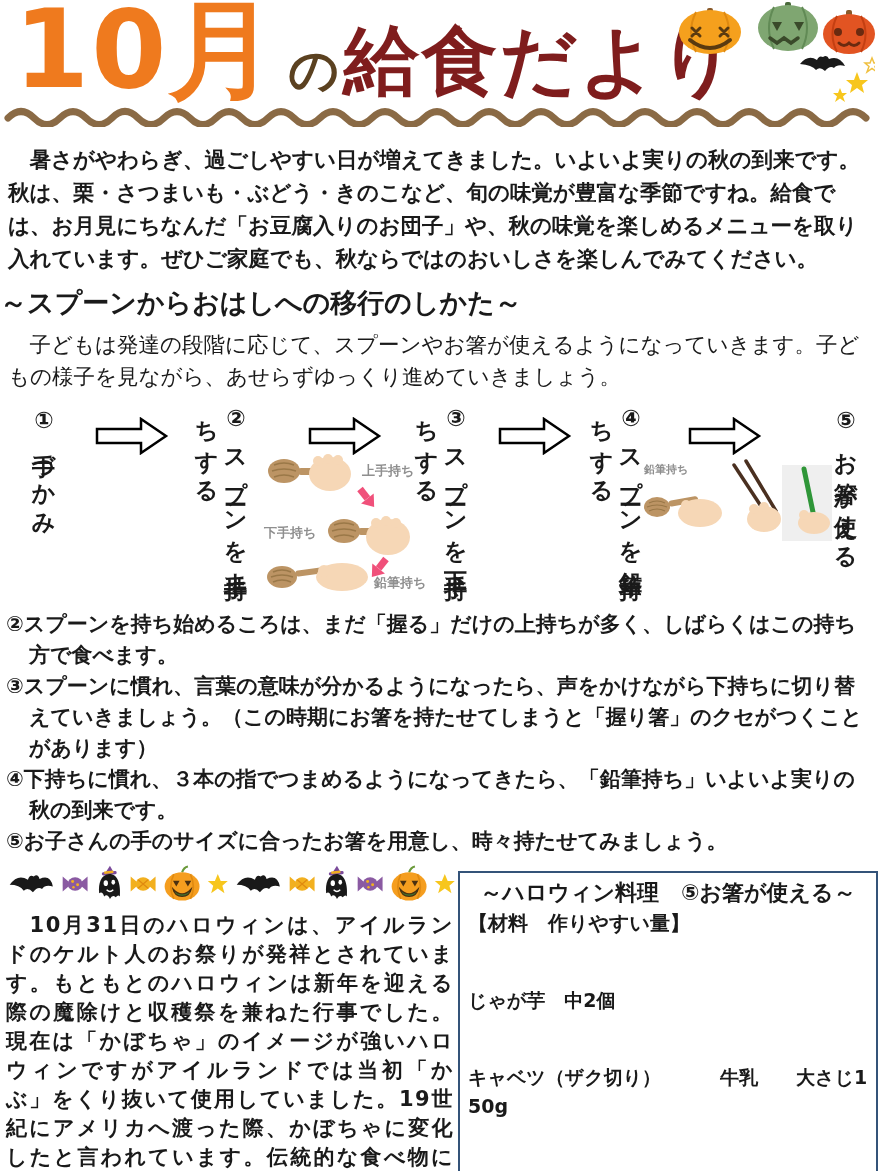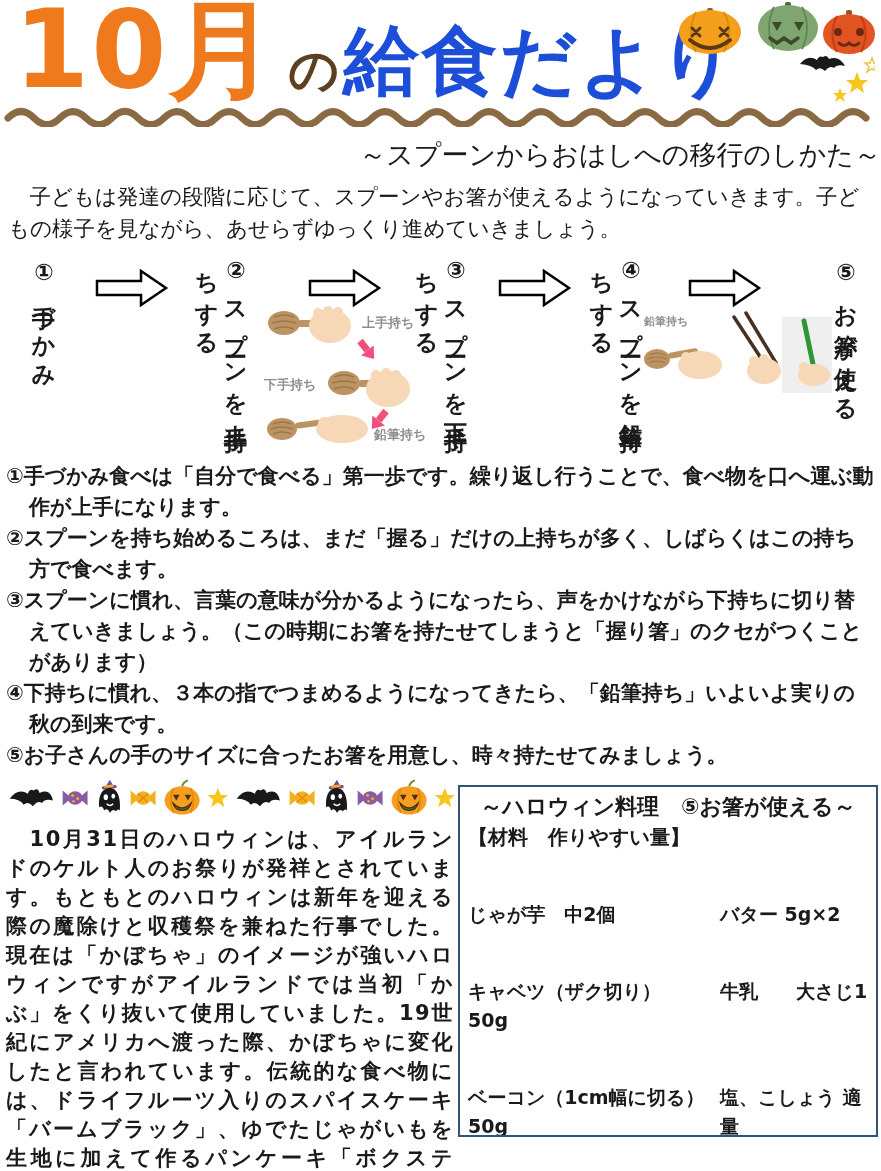--- a/index.html
+++ b/index.html
@@ -3,26 +3,26 @@
 <meta charset="utf-8">
 <style>
   html,body{margin:0;padding:0;background:#fff;}
   .page{position:relative;width:881px;height:1171px;background:#fff;overflow:hidden;
         font-family:"DejaVu Sans","Liberation Sans",sans-serif;color:#1a1a1a;}
   
   .header{position:relative;height:103px;}
   .title-row{position:absolute;left:14px;top:0;display:flex;align-items:baseline;}
   .title-month{font-size:108px;line-height:100px;font-weight:900;color:#ef7a1e;letter-spacing:2px;}
   .title-no{font-size:50px;font-weight:900;color:#5b4120;margin:0 4px 0 10px;}
-  .title-main{font-size:76px;font-weight:900;color:#1d4ed8;letter-spacing:2px;}
+  .title-main{font-size:76px;font-weight:900;color:#7f1d1d;letter-spacing:2px;}
   .header-deco{position:absolute;right:6px;top:2px;width:225px;height:100px;}
   .wave{display:block;margin-top:-2px;}
   
   .intro{margin:16px 8px 0 8px;font-size:21.5px;font-weight:700;line-height:33px;}
-  .section-heading{margin:10px 0 0 0;text-align:right;font-size:27px;font-weight:400;}
+  .section-heading{margin:10px 0 0 0;text-align:left;font-size:27px;font-weight:700;}
   .lead{margin:8px 8px 0 8px;font-size:21.5px;font-weight:400;line-height:32px;}
   
   .diagram{position:relative;height:200px;margin-top:4px;}
   .vstep{position:absolute;writing-mode:vertical-rl;font-size:23px;font-weight:700;
          letter-spacing:3px;line-height:29px;}
   .arrow{position:absolute;top:20px;}
   .illus{position:absolute;}
   .grip-label{font-size:13px;font-weight:700;fill:#8f8f8f;}
   
   .points{margin:12px 6px 0 6px;}
@@ -86,20 +86,21 @@
 
       <polygon fill="#f7c61d" points="207,70 210,78 218,78 212,83 214,91 207,86 200,91 202,83 196,78 204,78"></polygon>
       <polygon fill="#f7c61d" points="190,86 192,91 197,91 193,94.5 195,100 190,96.5 185,100 187,94.5 183,91 188,91"></polygon>
       <polygon fill="none" stroke="#f0c040" stroke-width="1.5" points="222,56 224,61 229,61 225,64.5 227,70 222,66.5 217,70 219,64.5 215,61 220,61"></polygon>
     </svg>
   </div>
   <svg class="wave" width="881" height="26">
     <path d="M8,17 q13,-13 26,0 t26,0 t26,0 t26,0 t26,0 t26,0 t26,0 t26,0 t26,0 t26,0 t26,0 t26,0 t26,0 t26,0 t26,0 t26,0 t26,0 t26,0 t26,0 t26,0 t26,0 t26,0 t26,0 t26,0 t26,0 t26,0 t26,0 t26,0 t26,0 t26,0 t26,0 t26,0 t26,0" fill="none" stroke="#8a6a45" stroke-width="7" stroke-linecap="round"></path>
   </svg>
 
+  <p class="intro">　暑さがやわらぎ、過ごしやすい日が増えてきました。いよいよ実りの秋の到来です。秋は、栗・さつまいも・ぶどう・きのこなど、旬の味覚が豊富な季節ですね。給食では、お月見にちなんだ「お豆腐入りのお団子」や、秋の味覚を楽しめるメニューを取り入れています。ぜひご家庭でも、秋ならではのおいしさを楽しんでみてください。</p>
 
   <h2 class="section-heading">～スプーンからおはしへの移行のしかた～</h2>
   <p class="lead">　子どもは発達の段階に応じて、スプーンやお箸が使えるようになっていきます。子どもの様子を見ながら、あせらずゆっくり進めていきましょう。</p>
 
   <div class="diagram">
     <div class="vstep" style="left:24px;top:10px;width:34px;height:166px">①手づかみ</div>
     <svg class="arrow" style="left:95px" width="74" height="38">
       <path d="M2,12 H46 V2 L71,19 L46,36 V26 H2 Z" fill="#fff" stroke="#000" stroke-width="2.5"></path>
     </svg>
     <div class="vstep" style="left:190px;top:8px;width:60px;height:162px">②スプーンを上手持ちする</div>
@@ -177,21 +178,20 @@
         <path d="M172,58 L175,70" stroke="#1a5a22" stroke-width="3" stroke-linecap="round"></path>
         <ellipse cx="172" cy="64" rx="16" ry="11" fill="#f6d7b6"></ellipse>
         <circle cx="162" cy="56" r="5" fill="#f6d7b6"></circle>
       </g>
     </svg>
 
     <div class="vstep" style="left:820px;top:10px;width:40px;height:190px">⑤お箸が使える</div>
   </div>
 
   <div class="points">
-    <div class="point">①手づかみ食べは「自分で食べる」第一歩です。繰り返し行うことで、食べ物を口へ運ぶ動作が上手になります。</div>
     <div class="point">②スプーンを持ち始めるころは、まだ「握る」だけの上持ちが多く、しばらくはこの持ち方で食べます。</div>
     <div class="point">③スプーンに慣れ、言葉の意味が分かるようになったら、声をかけながら下持ちに切り替えていきましょう。（この時期にお箸を持たせてしまうと「握り箸」のクセがつくことがあります）</div>
     <div class="point">④下持ちに慣れ、３本の指でつまめるようになってきたら、「鉛筆持ち」いよいよ実りの秋の到来です。</div>
     <div class="point">⑤お子さんの手のサイズに合ったお箸を用意し、時々持たせてみましょう。</div>
   </div>
 
   <div class="bottom">
     <div class="left-col">
 
       <div class="deco-band">
@@ -274,21 +274,20 @@
 
       <p class="halloween-text">　10月31日のハロウィンは、アイルランドのケルト人のお祭りが発祥とされています。もともとのハロウィンは新年を迎える際の魔除けと収穫祭を兼ねた行事でした。現在は「かぼちゃ」のイメージが強いハロウィンですがアイルランドでは当初「かぶ」をくり抜いて使用していました。19世紀にアメリカへ渡った際、かぼちゃに変化したと言われています。伝統的な食べ物には、ドライフルーツ入りのスパイスケーキ「バームブラック」、ゆでたじゃがいもを生地に加えて作るパンケーキ「ボクスティ」、マッシュポテトにキャベツやベーコン、香草などを加え、牛乳やバター、塩で味付けした「コルカノン」そして「キャンディーアップル」などがあります。</p>
 
     </div>
 
     <div class="recipe-box">
       <div class="recipe-title">～ハロウィン料理　⑤お箸が使える～</div>
       <div class="recipe-h">【材料　作りやすい量】</div>
       <div class="mat-row">
         <span class="mat-left">じゃが芋　中2個</span>
-        <span class="mat-right">バター 5g×2</span>
       </div>
       <div class="mat-row">
         <span class="mat-left">キャベツ（ザク切り）　50g</span>
         <span class="mat-right">牛乳　　大さじ1</span>
       </div>
       <div class="mat-row">
         <span class="mat-left">ベーコン（1cm幅に切る）50g</span>
         <span class="mat-right">塩、こしょう 適量</span>
       </div>
 

